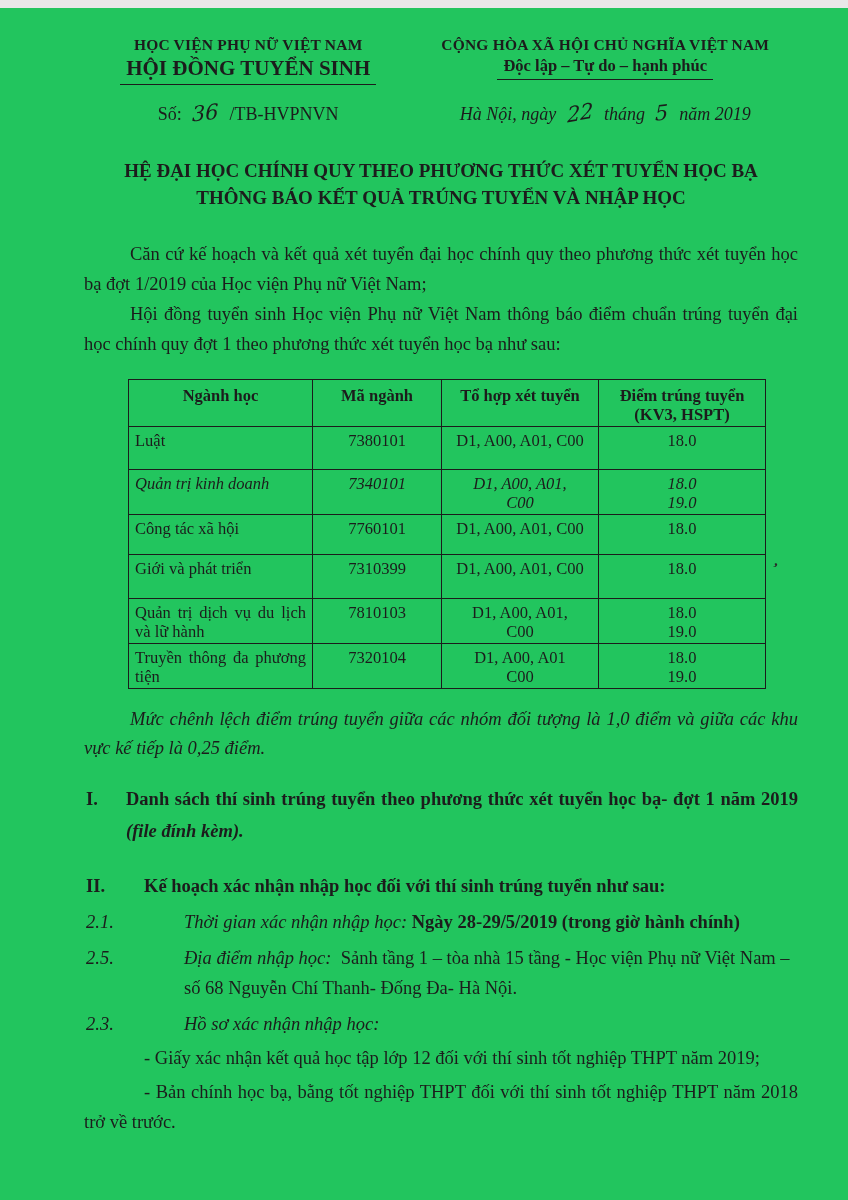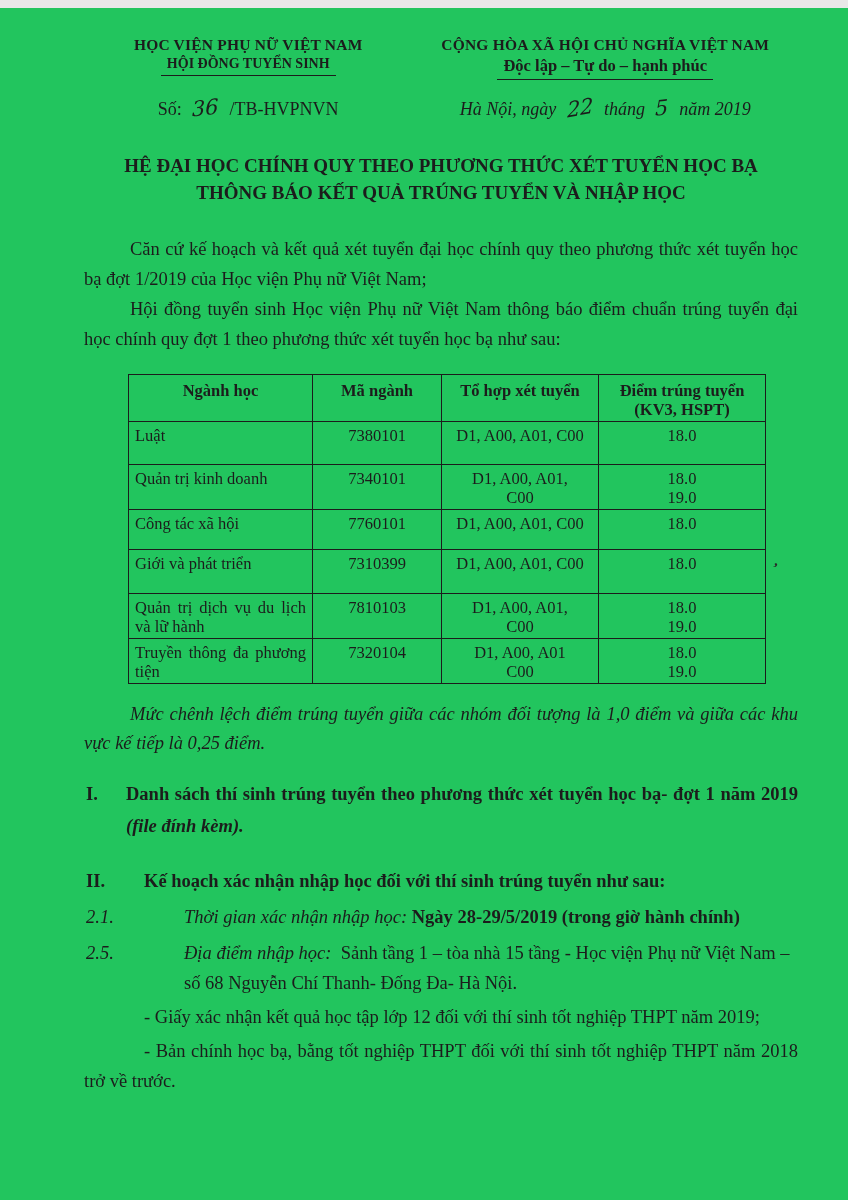--- a/index.html
+++ b/index.html
@@ -14,21 +14,21 @@
     font-family: "Liberation Serif", "DejaVu Serif", serif;
     font-size: 18.5px;
     overflow: hidden;
     padding: 24px 50px 0 84px;
   }
   
   .header-row { display: flex; margin-top: 4px; }
   .header-left { width: 46%; text-align: center; }
   .header-right { width: 54%; text-align: center; }
   .org-line1, .nat-line1 { font-weight: bold; font-size: 15.5px; letter-spacing: .2px; }
-  .org-line2 { font-weight: bold; font-size: 14px; margin-top: 2px; }
+  .org-line2 { font-weight: bold; font-size: 21px; margin-top: 2px; }
   .org-underline, .nat-underline { display: inline-block; border-bottom: 1.6px solid #1c1c1c; padding: 0 6px 3px 6px; }
   .nat-line2 { font-weight: bold; font-size: 16.5px; margin-top: 2px; }
   .ref-row { display: flex; margin-top: 16px; align-items: baseline; }
   .ref-left { width: 46%; text-align: center; font-size: 18px; }
   .ref-right { width: 54%; text-align: center; font-style: italic; font-size: 18px; }
   .hand {
     display: inline-block;
     font-family: "DejaVu Serif", serif;
     font-style: italic;
     font-size: 21px;
@@ -53,21 +53,21 @@
   table.score-table th, table.score-table td {
     border: 1.6px solid #1c1c1c;
     vertical-align: top;
     padding: 4px 6px 2px 6px;
   }
   col.c1 { width: 184px; } col.c2 { width: 129px; } col.c3 { width: 157px; } col.c4 { width: 167px; }
   table.score-table th { font-weight: bold; text-align: center; white-space: pre-line; padding-top: 6px; }
   td.cell-program { text-align: justify; padding-left: 8px; }
   td.cell-code, td.cell-combo, td.cell-score { text-align: center; white-space: pre-line; }
   tr.r-header { height: 40px; }
-  tr.r0 { height: 43px; } tr.r1 { height: 38px; } tr.r2 { height: 40px; }
+  tr.r0 { height: 43px; } tr.r1 { height: 38px; font-style: italic; } tr.r2 { height: 40px; }
   tr.r3 { height: 44px; } tr.r4 { height: 41px; } tr.r5 { height: 39px; }
   
   .note { margin-top: 16px; font-style: italic; text-align: justify; text-indent: 46px; line-height: 29px; }
   .section1 { margin-top: 20px; display: flex; line-height: 32px; }
   .sec-marker { font-weight: bold; width: 42px; flex: 0 0 42px; padding-left: 2px; }
   .sec1-body { font-weight: bold; text-align: justify; }
   .sec1-attach { font-style: italic; }
   .section2-head { margin-top: 24px; display: flex; line-height: 30px; }
   .sec2-marker { font-weight: bold; width: 60px; flex: 0 0 60px; padding-left: 2px; }
   .sec2-heading { font-weight: bold; }
@@ -203,19 +203,23 @@
   <div class="s2item">
     <span class="s2num">2.1.</span>
     <span><span class="s2label">Thời gian xác nhận nhập học:</span> <span class="s2bold">Ngày 28-29/5/2019 (trong giờ hành chính)</span></span>
   </div>
 
   <div class="s2item">
     <span class="s2num">2.5.</span>
     <span><span class="s2label">Địa điểm nhập học:</span>&nbsp; <span class="s2text">Sảnh tầng 1 – tòa nhà 15 tầng - Học viện Phụ nữ Việt Nam – số 68 Nguyễn Chí Thanh- Đống Đa- Hà Nội.</span></span>
   </div>
 
+  <div class="s2item">
+    <span class="s2num">2.3.</span>
+    <span class="s2label">Hồ sơ xác nhận nhập học:</span>
+  </div>
 
   <p class="bullet">- Giấy xác nhận kết quả học tập lớp 12  đối với thí sinh tốt nghiệp THPT năm 2019;</p>
   <p class="bullet">- Bản chính học bạ, bằng tốt nghiệp THPT đối với thí sinh tốt nghiệp THPT năm 2018 trở về trước.</p>
 
   <span class="artifact">’</span>
 
 </div>
 
 </body></html>

